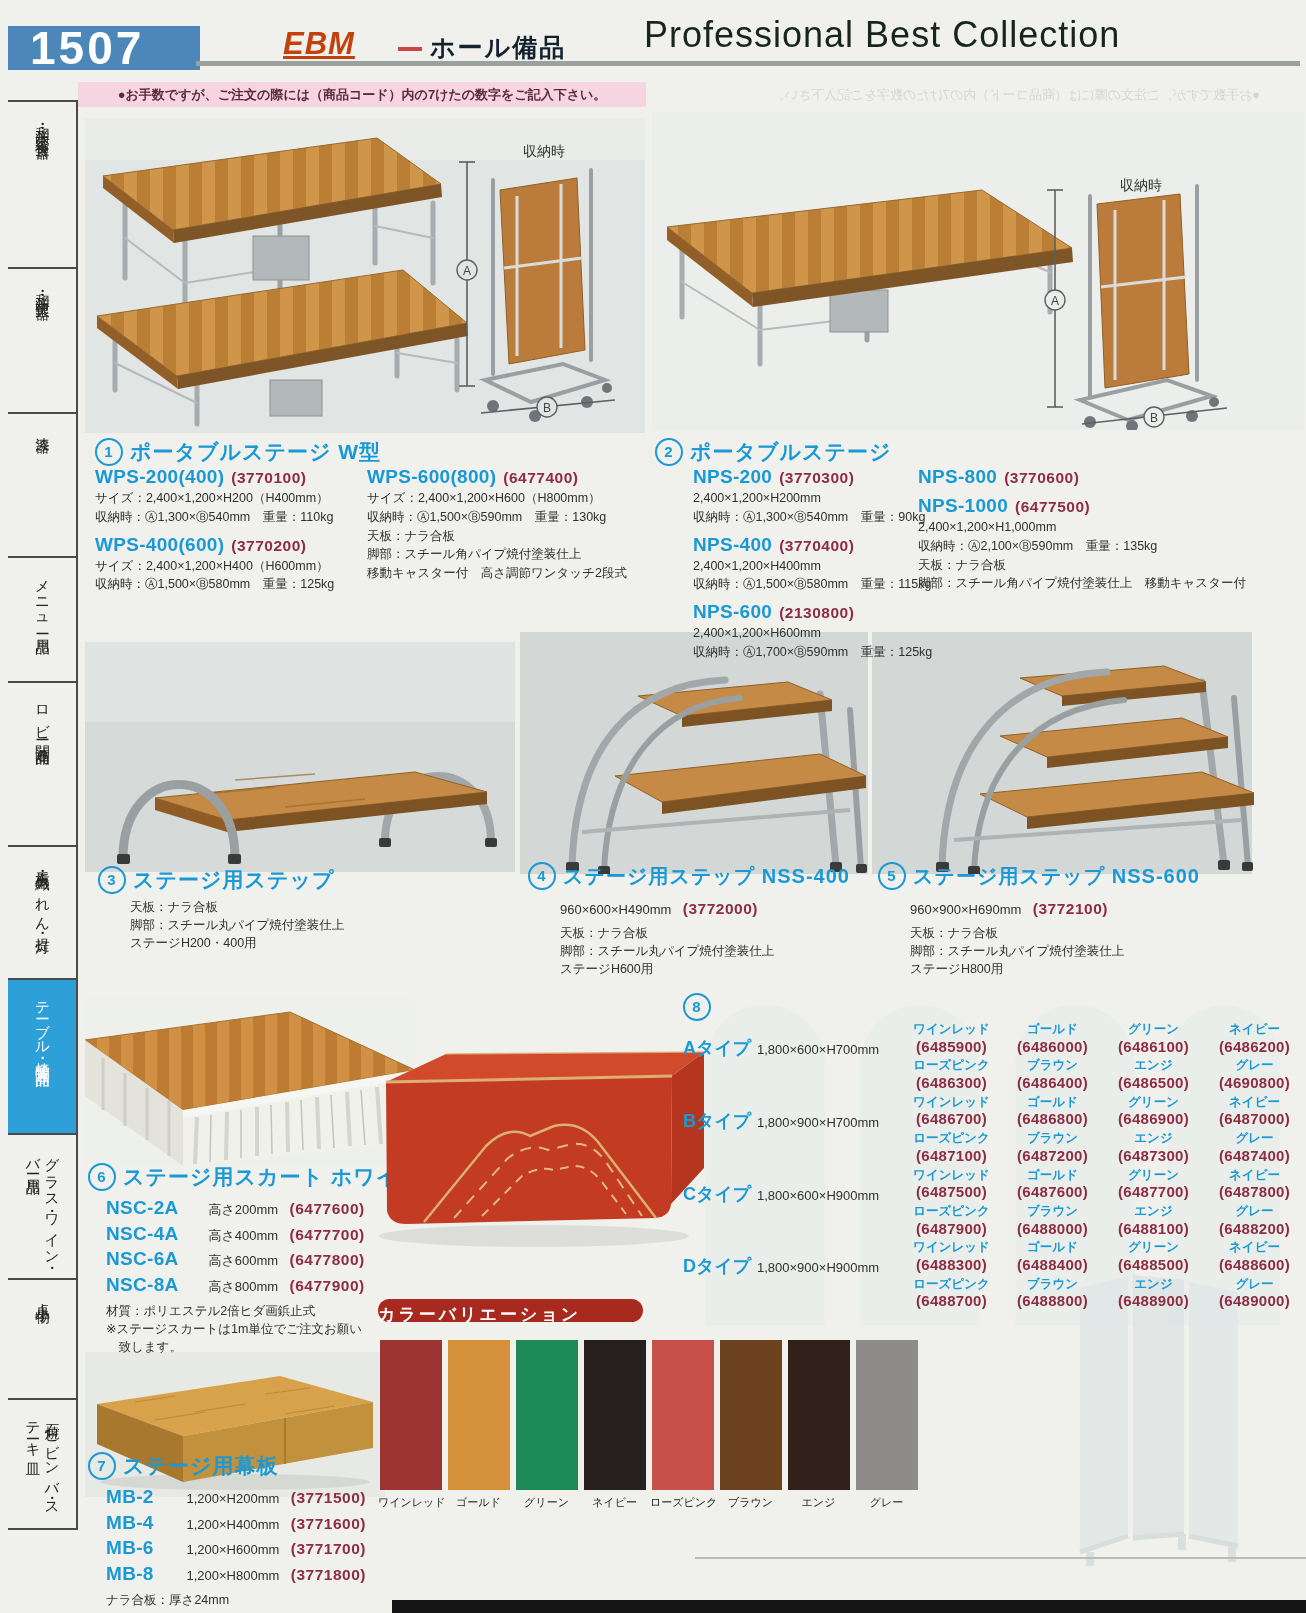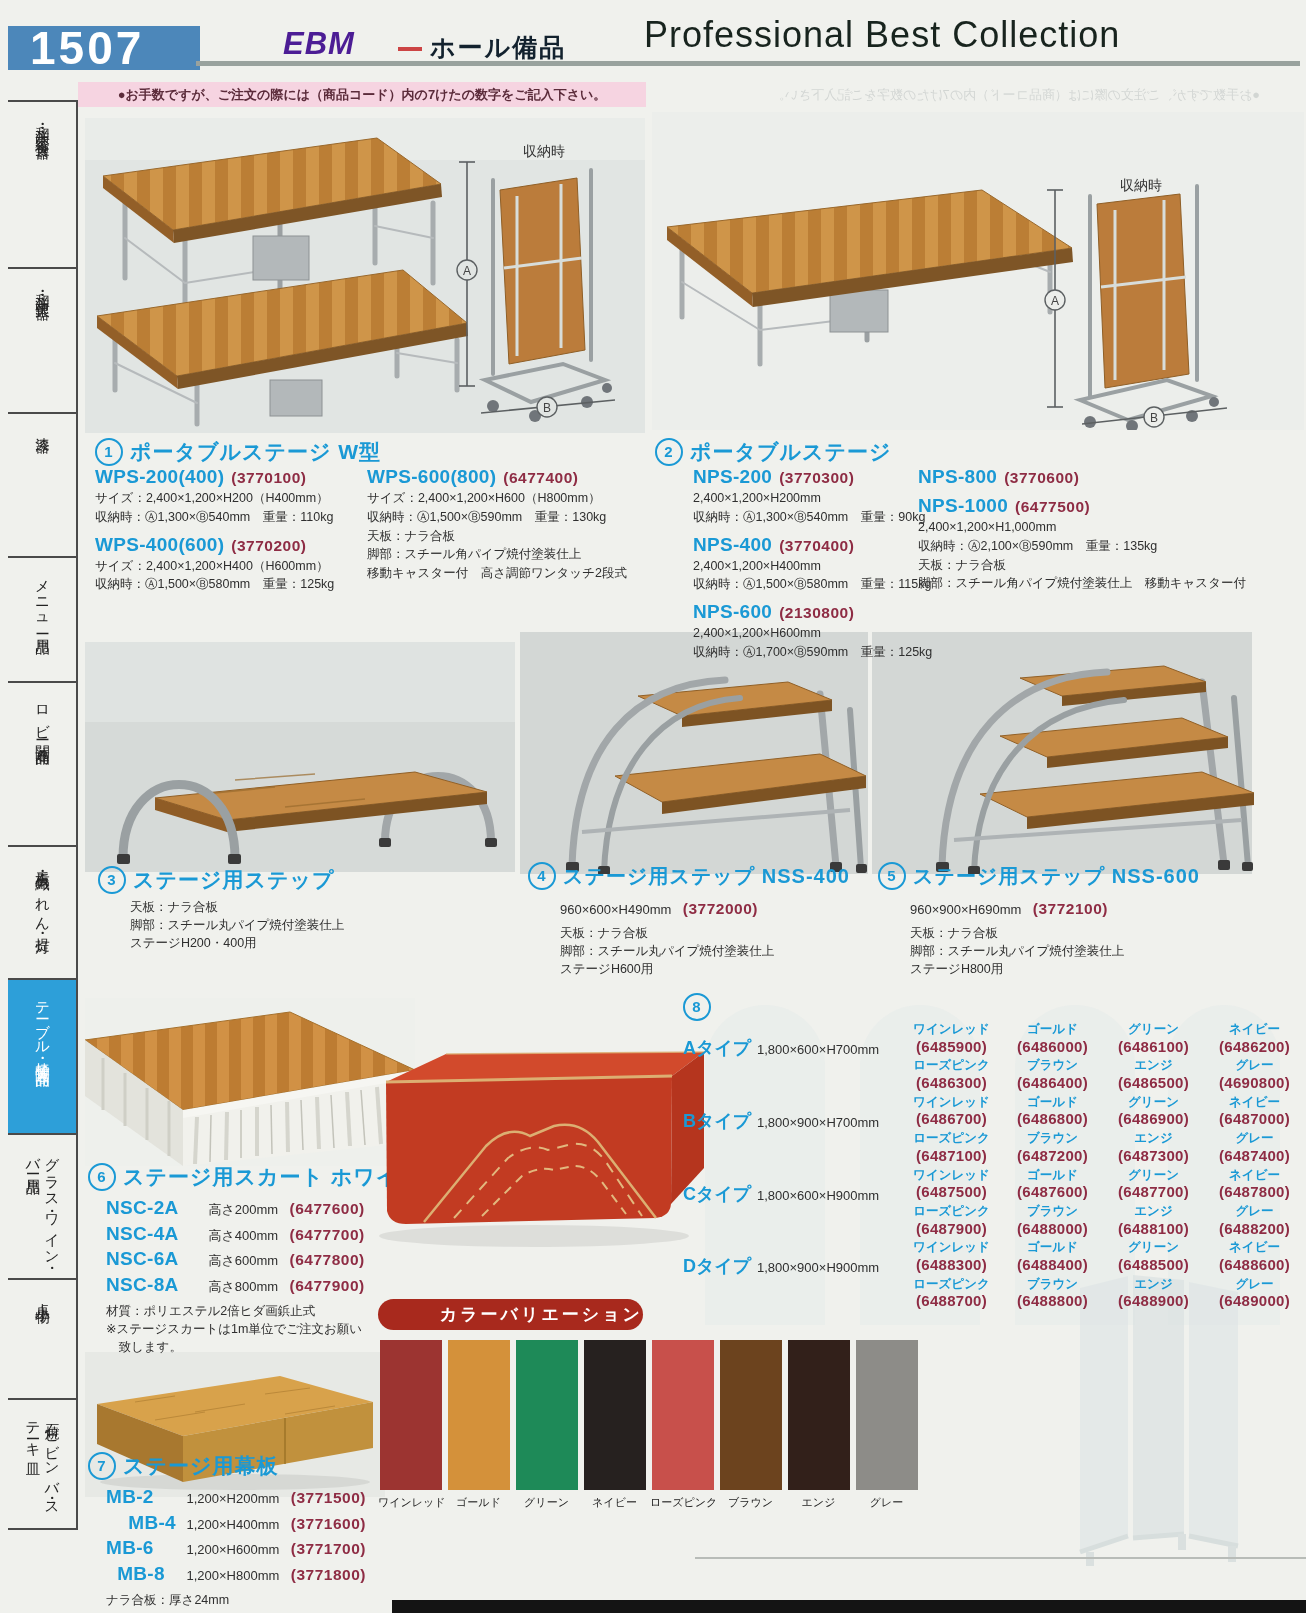--- a/index.html
+++ b/index.html
@@ -3,22 +3,22 @@
 <meta charset="utf-8">
 <style>
   html,body{margin:0;padding:0;background:#c8cac6;}
   #page{position:relative;width:1306px;height:1613px;background:#f0f1ed;
         font-family:"Liberation Sans","DejaVu Sans",sans-serif;overflow:hidden;margin:0 auto;}
   .abs{position:absolute;}
 
   
   #pageNum{left:8px;top:26px;width:192px;height:44px;background:#4c87ba;color:#fff;
            font-size:46px;font-weight:bold;line-height:44px;padding-left:22px;box-sizing:border-box;letter-spacing:3px;}
-  #brand{left:283px;top:28px;color:#4c1d95;font-size:31px;font-weight:800;font-style:italic;letter-spacing:1px;
-         border-bottom:3px double #d2232a;line-height:1.05;}
+  #brand{left:283px;top:28px;color:#c2410c;font-size:31px;font-weight:800;font-style:italic;letter-spacing:1px;
+         border-bottom:3px double #d2232a;line-height:1.05;text-decoration:underline;}
   #brandDash{left:398px;top:47px;width:24px;height:4px;background:#c44;}
   #category{left:430px;top:31px;font-size:25px;font-weight:bold;color:#13222e;letter-spacing:2px;}
   #collection{left:644px;top:14px;font-size:36px;color:#18241e;letter-spacing:1px;font-weight:500;}
   #headRule{left:196px;top:61px;width:1104px;height:5px;background:#99a29e;}
   #notice{left:78px;top:82px;width:568px;height:25px;background:#f6d4e1;color:#5b2b3a;
           font-size:13px;line-height:25px;text-align:center;font-weight:600;white-space:nowrap;}
   #noticeMirror{left:660px;top:82px;width:600px;height:25px;color:#6d787c;opacity:.22;
                 transform:scaleX(-1);font-size:13px;line-height:25px;white-space:nowrap;overflow:hidden;}
   #allProducts{left:900px;top:127px;font-size:15px;color:#333;letter-spacing:1px;}
   .badge{top:110px;width:48px;height:48px;}
@@ -75,22 +75,22 @@
   .ctype{display:flex;align-items:flex-start;}
   .ctype-head{width:218px;display:flex;align-items:baseline;padding-top:15px;flex:none;}
   .ctype-label{font-size:18px;font-weight:bold;color:#1a99d5;width:74px;flex:none;}
   .ctype-size{font-size:13px;color:#2f2f2f;white-space:nowrap;}
   .cgrid{display:grid;grid-template-columns:repeat(4,101px);}
   .ccell{text-align:center;padding:1px 0;}
   .cname{display:block;font-size:12.5px;color:#1a99d5;font-weight:bold;line-height:1.25;}
   .ccode{display:block;font-size:15px;color:#8e2c44;font-weight:bold;letter-spacing:.3px;line-height:1.25;}
 
   
-  #cvBanner{left:378px;top:1299px;width:265px;height:31px;background:#a8291d;border-radius:16px;
-            color:#fff;font-weight:bold;font-size:17px;line-height:31px;text-align:right;letter-spacing:3px;z-index:2;}
+  #cvBanner{left:378px;top:1299px;width:265px;height:23px;background:#a8291d;border-radius:16px;
+            color:#fff;font-weight:bold;font-size:17px;line-height:31px;text-align:left;letter-spacing:3px;z-index:2;}
   #swatches{left:378px;top:1340px;display:flex;gap:3px;z-index:2;}
   .swatch{width:65px;}
   .swatch-chip{width:62px;height:150px;margin:0 auto;}
   .swatch-label{font-size:11px;color:#222;text-align:center;margin-top:5px;white-space:nowrap;}
 
   
   .photo{line-height:0;}
   #photo1{left:85px;top:118px;}
   #photo2{left:652px;top:112px;}
   #photo3{left:85px;top:632px;}
@@ -623,33 +623,33 @@
     </div>
     <div class="mlines" style="margin-left:18px;">
 
         <div class="mrow">
           <span class="model" style="width:70px;">MB-2</span>
           <span class="size">1,200×H200mm</span>
           <span class="code">(3771500)</span>
         </div>
 
         <div class="mrow">
-          <span class="model" style="width:70px;text-align:right;">MB-4</span>
+          <span class="model" style="width:70px;">MB-4</span>
           <span class="size">1,200×H400mm</span>
           <span class="code">(3771600)</span>
         </div>
 
         <div class="mrow">
           <span class="model" style="width:70px;">MB-6</span>
           <span class="size">1,200×H600mm</span>
           <span class="code">(3771700)</span>
         </div>
 
         <div class="mrow">
-          <span class="model" style="width:70px;text-align:center;">MB-8</span>
+          <span class="model" style="width:70px;">MB-8</span>
           <span class="size">1,200×H800mm</span>
           <span class="code">(3771800)</span>
         </div>
       </div>
     <div class="mlines" style="margin-left:18px;">
 
     <div class="note">ナラ合板：厚さ24mm</div>
       </div>
   </div>
 

